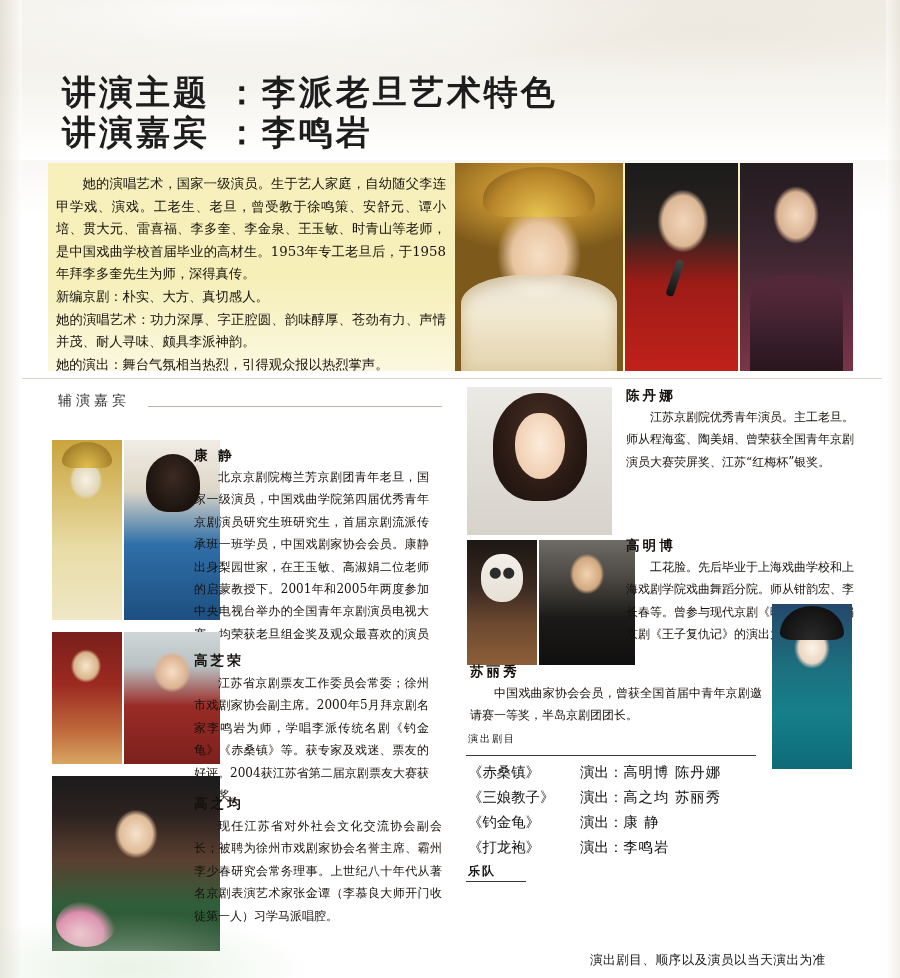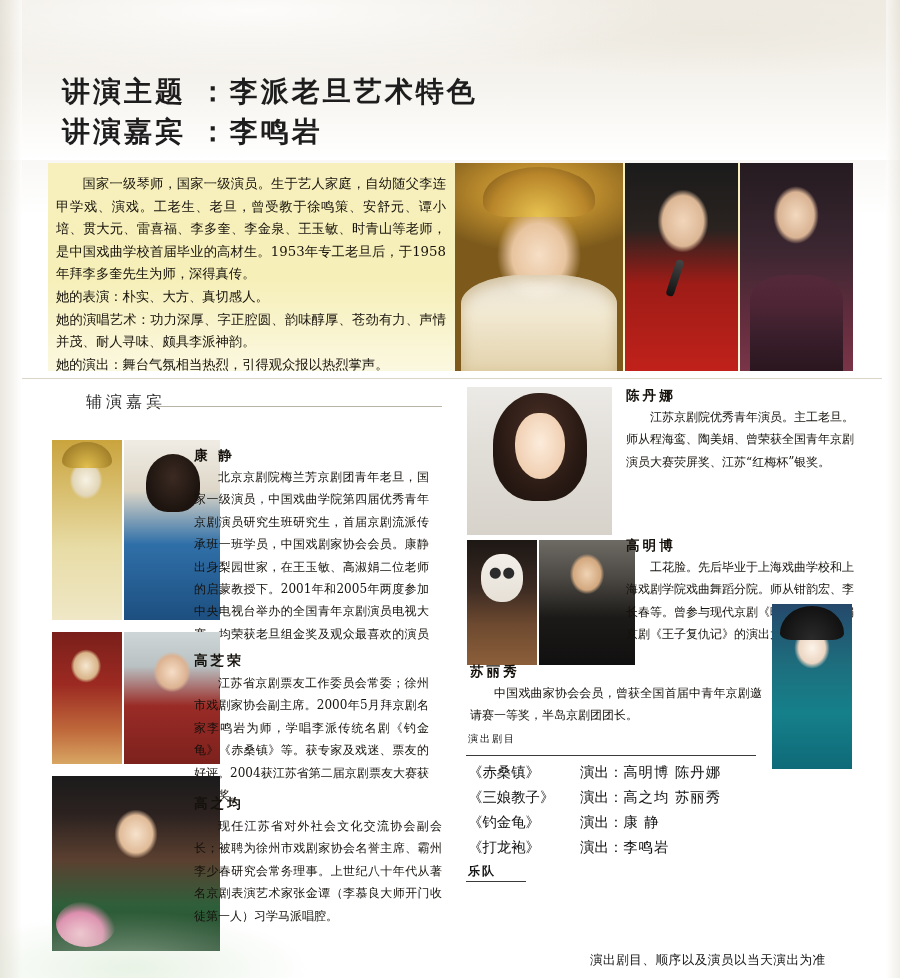--- a/index.html
+++ b/index.html
@@ -45,21 +45,21 @@
     opacity: .5;
   }
 
   
   .title-block {
     position: absolute;
     left: 62px; top: 72px;
     font-family: "DejaVu Serif", "Liberation Serif", serif;
   }
   .title-line {
-    font-size: 28px;
+    font-size: 34px;
     letter-spacing: 3px;
     color: #1d1d1d;
     line-height: 40px;
     font-weight: 600;
     white-space: nowrap;
   }
 
   
   .intro-band {
     position: absolute;
@@ -137,24 +137,23 @@
     position: absolute; left: 10px; right: 10px; bottom: 0; height: 96px;
     background: linear-gradient(180deg, rgba(120,40,70,.2), #3b1f2c 60%, #2a161f 100%);
     border-radius: 40% 40% 0 0 / 26% 26% 0 0;
   }
 
   
   .support-title {
     position: absolute;
     left: 58px; top: 392px;
     font-family: "DejaVu Serif", "Liberation Serif", serif;
-    font-size: 16px;
+    font-size: 14px;
     letter-spacing: 4px;
     color: #2b2b2b;
-    margin-left: 28px;
   }
   .support-rule {
     position: absolute;
     left: 148px; top: 406px;
     width: 294px; height: 1px;
     background: #b9b4a6;
   }
   .divider-top {
     position: absolute;
     left: 22px; top: 378px; width: 860px; height: 1px;
@@ -375,22 +374,22 @@
   <div class="left-edge"></div>
   <div class="right-edge"></div>
 
   <div class="title-block">
     <div class="title-line">讲演主题 ：李派老旦艺术特色</div>
     <div class="title-line">讲演嘉宾 ：李鸣岩</div>
   </div>
 
   <div class="intro-band"></div>
   <div class="intro-text">
-    <p class="intro-indent">国家一级琴师，国家一级演员。生于艺人家庭，自幼随父李连甲学戏、演戏。工老生、老旦，曾受教于徐鸣策、安舒元、谭小培、贯大元、雷喜福、李多奎、李金泉、王玉敏、时青山等老师，是中国戏曲学校首届毕业的高材生。1953年专工老旦后，于1958年拜李多奎先生为师，深得真传。</p>
-    <p>她的表演：朴实、大方、真切感人。</p>
+    <p class="intro-indent">她的演唱艺术，国家一级演员。生于艺人家庭，自幼随父李连甲学戏、演戏。工老生、老旦，曾受教于徐鸣策、安舒元、谭小培、贯大元、雷喜福、李多奎、李金泉、王玉敏、时青山等老师，是中国戏曲学校首届毕业的高材生。1953年专工老旦后，于1958年拜李多奎先生为师，深得真传。</p>
+    <p>新编京剧：朴实、大方、真切感人。</p>
     <p>她的演唱艺术：功力深厚、字正腔圆、韵味醇厚、苍劲有力、声情并茂、耐人寻味、颇具李派神韵。</p>
     <p>她的演出：舞台气氛相当热烈，引得观众报以热烈掌声。</p>
   </div>
 
   <div class="photo-row">
     <div class="photo ph-1">
       <div class="bg"></div>
       <div class="crown"></div>
       <div class="robe"></div>
     </div>

